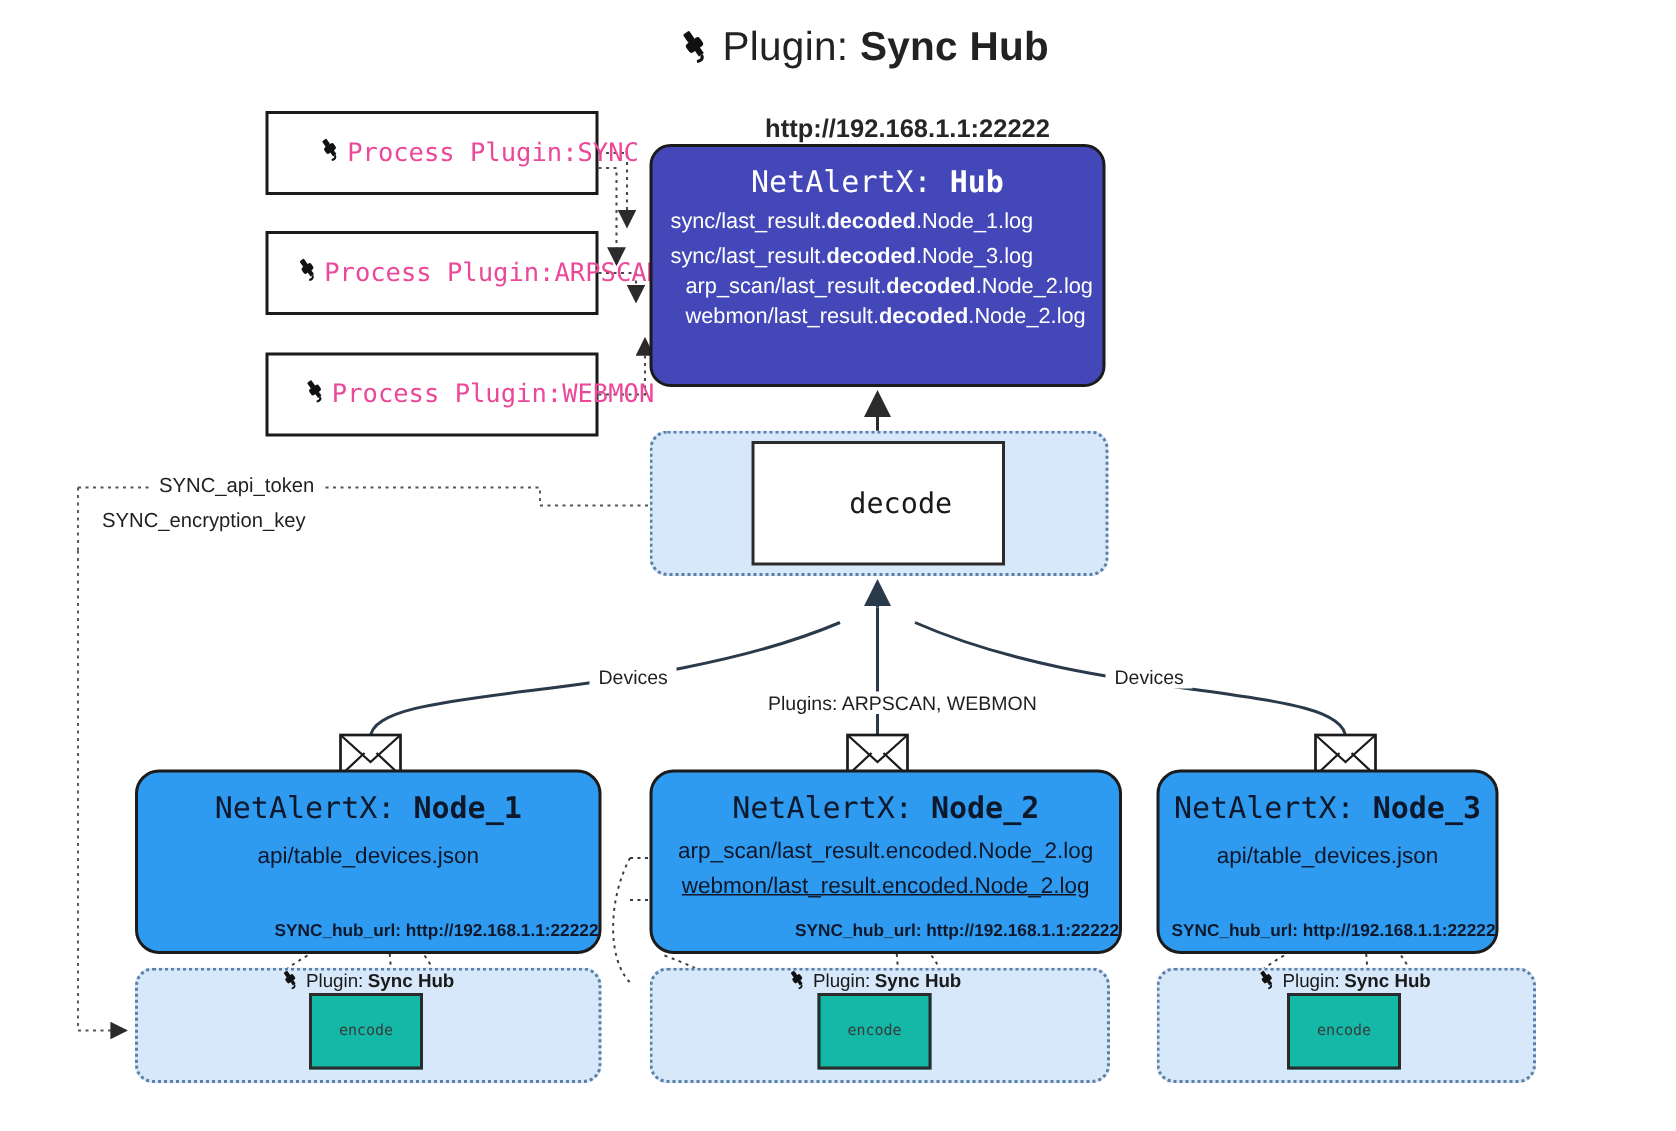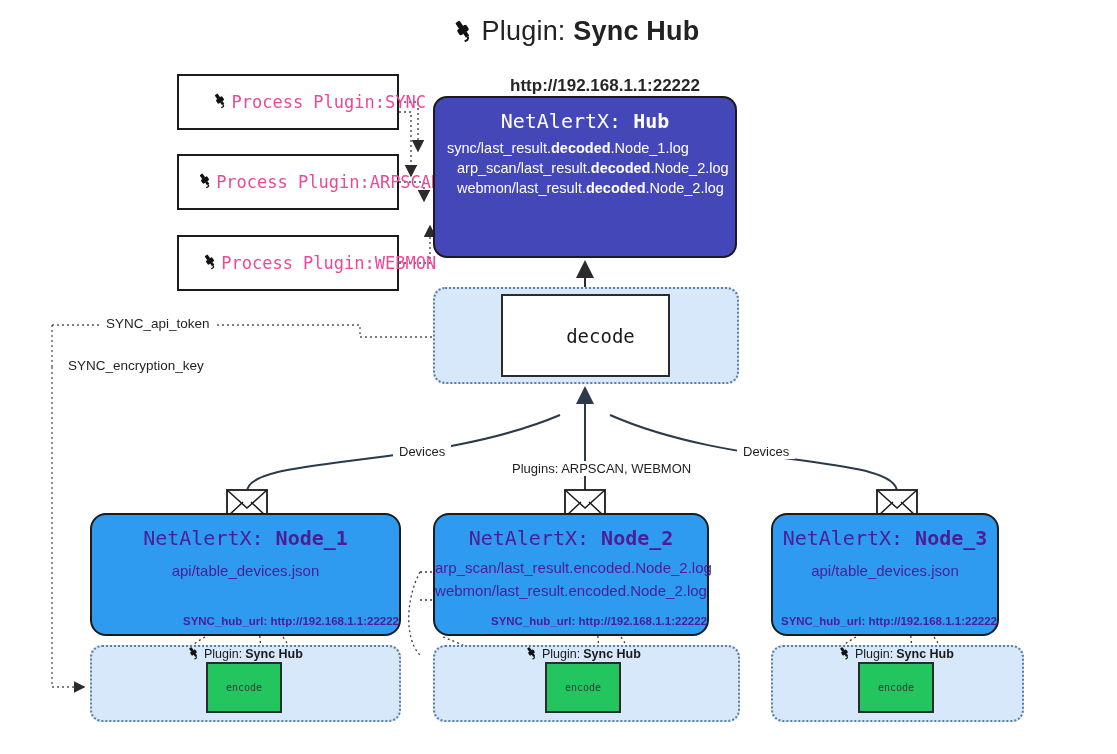--- a/index.html
+++ b/index.html
@@ -48,51 +48,51 @@
   #decode{position:absolute;left:501px;top:294px;width:169px;height:83px;
        background:#fff;border:2.5px solid #2b2b2b;box-sizing:border-box;
        display:flex;align-items:center;justify-content:center;
        font-family:"DejaVu Sans Mono","Liberation Mono",monospace;
        font-size:19px;color:#1a1a1a;padding-left:30px;}
 
   
   .sync-label{position:absolute;font-size:13.5px;color:#1f1f1f;background:#fff;
               padding:0 5px;white-space:nowrap;}
   #sync-api{left:101px;top:316px;}
-  #sync-enc{left:63px;top:358px;}
+  #sync-enc{left:63px;top:339px;}
 
   
   .flow-label{position:absolute;font-size:13px;color:#1f1f1f;background:#fff;
               padding:0 6px;white-space:nowrap;}
   #lbl-dev-left{left:393px;top:444px;}
   #lbl-dev-right{left:737px;top:444px;}
   #lbl-plugins{left:506px;top:461px;}
 
   
   .node{position:absolute;background:#2e9bf0;border:2.5px solid #1b1b1b;
-        border-radius:16px;box-sizing:border-box;color:#4c1d95;}
+        border-radius:16px;box-sizing:border-box;color:#0f172a;}
   .node .n-title{font-family:"DejaVu Sans Mono","Liberation Mono",monospace;
         font-size:20px;text-align:center;margin-top:11px;white-space:pre;}
   .node .n-title b{font-weight:bold;}
   .node .n-line{font-size:15px;text-align:center;margin-top:12px;white-space:nowrap;}
   .node .n-url{position:absolute;left:0;bottom:7px;width:100%;text-align:right;
         font-size:11.5px;font-weight:bold;white-space:nowrap;}
   #node1{left:90px;top:513px;width:311px;height:123px;}
-  #node2{left:433px;top:513px;width:276px;height:123px;}
+  #node2{left:433px;top:513px;width:315px;height:123px;}
   #node3{left:771px;top:513px;width:228px;height:123px;}
   #node2 .n-line{margin-top:9px;}
-  #node2 .n-line.second{margin-top:6px;}
+  #node2 .n-line.second{margin-top:6px;text-decoration:underline;}
 
   
   .enc-wrap{position:absolute;height:77px;background:#d6e8fa;
         border:2px dotted #5b7fa6;border-radius:12px;box-sizing:border-box;}
   #enc-wrap1{left:90px;top:645px;width:311px;}
   #enc-wrap2{left:433px;top:645px;width:307px;}
   #enc-wrap3{left:771px;top:645px;width:253px;}
-  .enc-box{position:absolute;width:76px;height:51px;background:#22c55e;
+  .enc-box{position:absolute;width:76px;height:51px;background:#14b8a6;
         border:2px solid #2b2b2b;box-sizing:border-box;
         display:flex;align-items:center;justify-content:center;
         font-family:"DejaVu Sans Mono","Liberation Mono",monospace;
         font-size:10px;color:#3a3a3a;}
   #enc1{left:206px;top:662px;}
   #enc2{left:545px;top:662px;}
   #enc3{left:858px;top:662px;}
   .enc-label{position:absolute;font-size:12.5px;color:#1a1a1a;white-space:nowrap;
         display:flex;align-items:center;gap:3px;}
   #enc-lbl1{left:186px;top:645px;}
@@ -241,20 +241,21 @@
     </span>
     <span>Process Plugin:</span>
   </div>
   <div class="l2">WEBMON</div>
 </div>
 
 <div id="hub-url">http://192.168.1.1:22222</div>
 <div id="hub">
   <div class="hub-title"><span>NetAlertX: </span><b>Hub</b></div>
   <div class="log"><span>sync/last_result.</span><b>decoded</b><span>.Node_1.log</span></div>
+  <div class="log"><span>sync/last_result.</span><b>decoded</b><span>.Node_3.log</span></div>
   <div class="log tight"><span>arp_scan/last_result.</span><b>decoded</b><span>.Node_2.log</span></div>
   <div class="log tight"><span>webmon/last_result.</span><b>decoded</b><span>.Node_2.log</span></div>
 </div>
 
 <div id="decode-wrap"></div>
 <div id="decode">decode</div>
 
 <div class="sync-label" id="sync-api">SYNC_api_token</div>
 <div class="sync-label" id="sync-enc">SYNC_encryption_key</div>
 

